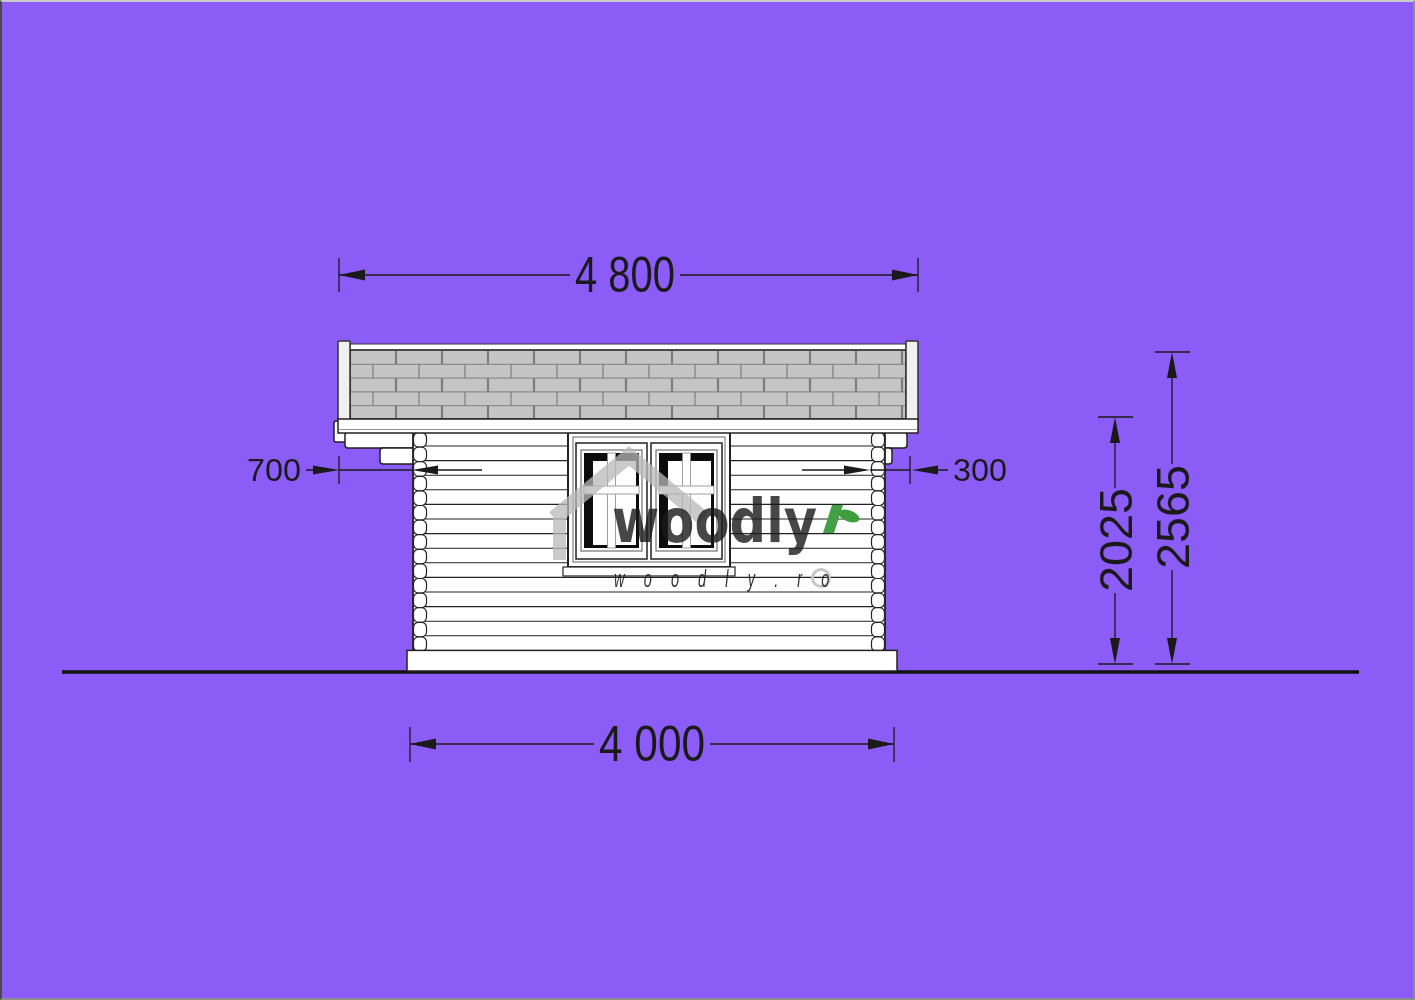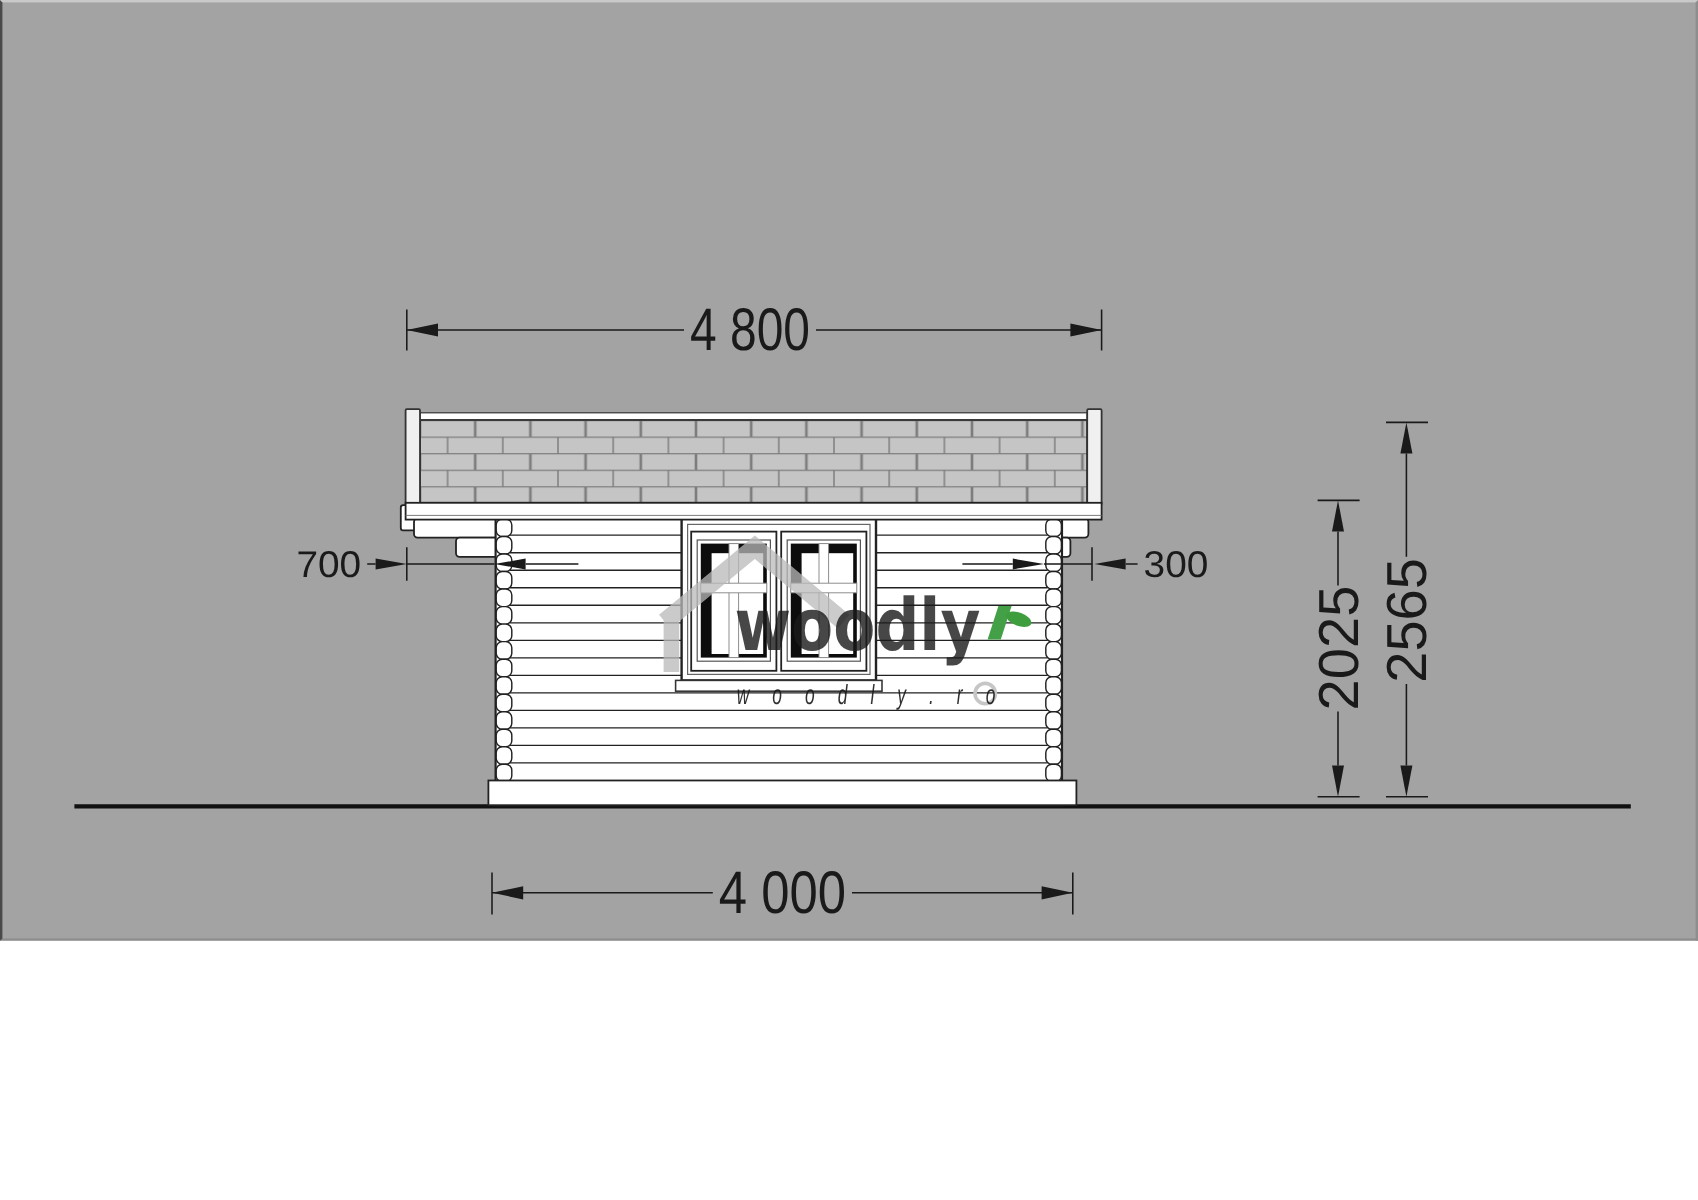--- a/index.html
+++ b/index.html
@@ -1,19 +1,19 @@
 <!DOCTYPE html>
 <html><head>
 <meta charset="utf-8">
 <style>
   html,body{margin:0;padding:0;background:#ffffff;}
   .page{
     position:relative;
-    width:1415px;height:784px;
-    background:#a3a3a3;
+    width:1415px;height:1000px;
+    background:#8b5cf6;
     box-sizing:border-box;
     border:2px solid #8e8e8e;
     border-top-color:#c9c9c9;
     border-left-color:#4a4a4a;
     overflow:hidden;
     font-family:"Liberation Sans", sans-serif;
   }
   svg{display:block;}
   text{font-family:"Liberation Sans", sans-serif; fill:#1a1a1a;}
   .dim-large{font-size:50px;}

